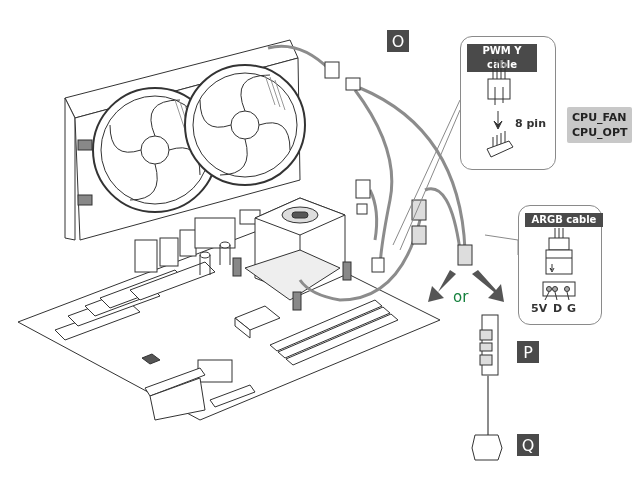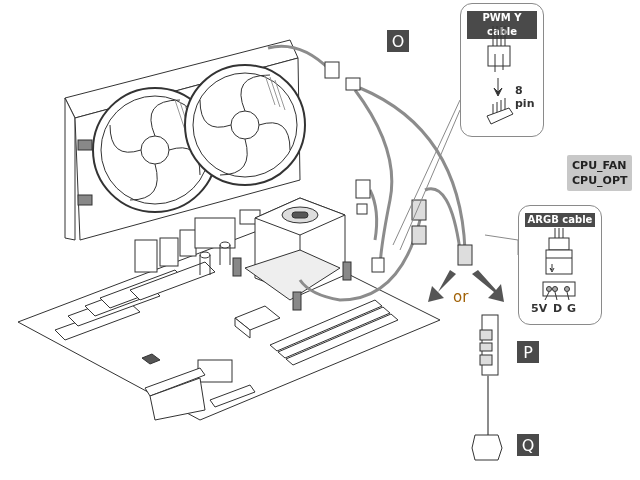--- a/index.html
+++ b/index.html
@@ -2,22 +2,22 @@
 <html><head>
 <meta charset="utf-8">
 <style>
   html,body{margin:0;padding:0;background:#ffffff;}
   body{width:640px;height:480px;position:relative;overflow:hidden;font-family:"DejaVu Sans",sans-serif;}
   svg{position:absolute;left:0;top:0;}
   .tag{position:absolute;background:#4a4a4a;color:#ffffff;font-family:"DejaVu Sans",sans-serif;font-size:16px;display:flex;align-items:center;justify-content:center;width:22px;height:22px;}
   .callout{position:absolute;border:1.5px solid #8a8a8a;border-radius:12px;background:#ffffff;}
   .callout-title{position:absolute;background:#4a4a4a;color:#fff;font-weight:bold;font-size:10px;font-family:"DejaVu Sans",sans-serif;text-align:center;line-height:14px;}
   .pin-text{position:absolute;font-weight:bold;font-size:11px;color:#333;font-family:"DejaVu Sans",sans-serif;}
-  .header-badge{position:absolute;background:#c8c8c8;color:#222;font-weight:bold;font-size:11px;line-height:15px;padding:3px 5px;border-radius:2px;font-family:"DejaVu Sans",sans-serif;margin-top:48px;}
-  .or-text{position:absolute;font-size:15px;color:#a16207;font-family:"DejaVu Sans",sans-serif;}
+  .header-badge{position:absolute;background:#c8c8c8;color:#222;font-weight:bold;font-size:11px;line-height:15px;padding:3px 5px;border-radius:2px;font-family:"DejaVu Sans",sans-serif;}
+  .or-text{position:absolute;font-size:15px;color:#15803d;font-family:"DejaVu Sans",sans-serif;}
 </style>
 </head>
 <body>
 
 <svg width="640" height="480" viewBox="0 0 640 480">
   <g fill="none" stroke="#333" stroke-width="1">
 
     <polygon points="18,322 260,230 440,320 200,420" fill="#fff"></polygon>
 
     <g>
@@ -156,21 +156,21 @@
   <g stroke="#333" stroke-width="1" fill="#fff">
     <path d="M475 435 L498 435 L502 448 L498 460 L475 460 L472 448 Z"></path>
   </g>
 </svg>
 
 <div class="tag" style="left:387px;top:30px;">O</div>
 <div class="tag" style="left:517px;top:341px;">P</div>
 <div class="tag" style="left:517px;top:434px;">Q</div>
 <div class="or-text" style="left:453px;top:288px;">or</div>
 
-<div class="callout" style="left:460px;top:3px;width:82px;height:132px;">
+<div class="callout" style="left:460px;top:36px;width:82px;height:132px;padding-left:12px;">
   <div class="callout-title" style="left:6px;top:7px;width:70px;">PWM Y cable</div>
   <svg width="82" height="132">
     <g stroke="#333" fill="#fff" stroke-width="1">
       <line x1="32" y1="22" x2="32" y2="42"></line>
         <line x1="36" y1="22" x2="36" y2="42"></line>
         <line x1="40" y1="22" x2="40" y2="42"></line>
         <line x1="44" y1="22" x2="44" y2="42"></line>
       <rect x="27" y="42" width="22" height="20"></rect>
       <line x1="34" y1="50" x2="34" y2="68"></line>
         <line x1="42" y1="50" x2="42" y2="66"></line>
@@ -184,21 +184,21 @@
   </svg>
   <div class="pin-text" style="left:54px;top:80px;">8 pin</div>
 </div>
 
 <div class="header-badge" style="left:567px;top:107px;">
   <div>CPU_FAN</div>
   <div>CPU_OPT</div>
 </div>
 
 <div class="callout" style="left:518px;top:205px;width:82px;height:118px;">
-  <div class="callout-title" style="left:6px;top:7px;width:70px;">ARGB cable</div>
+  <div class="callout-title" style="left:6px;top:7px;width:78px;">ARGB cable</div>
   <svg width="82" height="118">
     <g stroke="#333" fill="#fff" stroke-width="1">
       <line x1="36" y1="22" x2="36" y2="32"></line>
         <line x1="40" y1="22" x2="40" y2="32"></line>
         <line x1="44" y1="22" x2="44" y2="32"></line>
       <rect x="30" y="32" width="20" height="12"></rect>
       <rect x="27" y="44" width="26" height="24"></rect>
       <line x1="27" y1="52" x2="53" y2="52"></line>
       <path d="M33 58 L33 64 L31 62 L33 66 L35 62"></path>
       <rect x="24" y="76" width="32" height="14"></rect>

